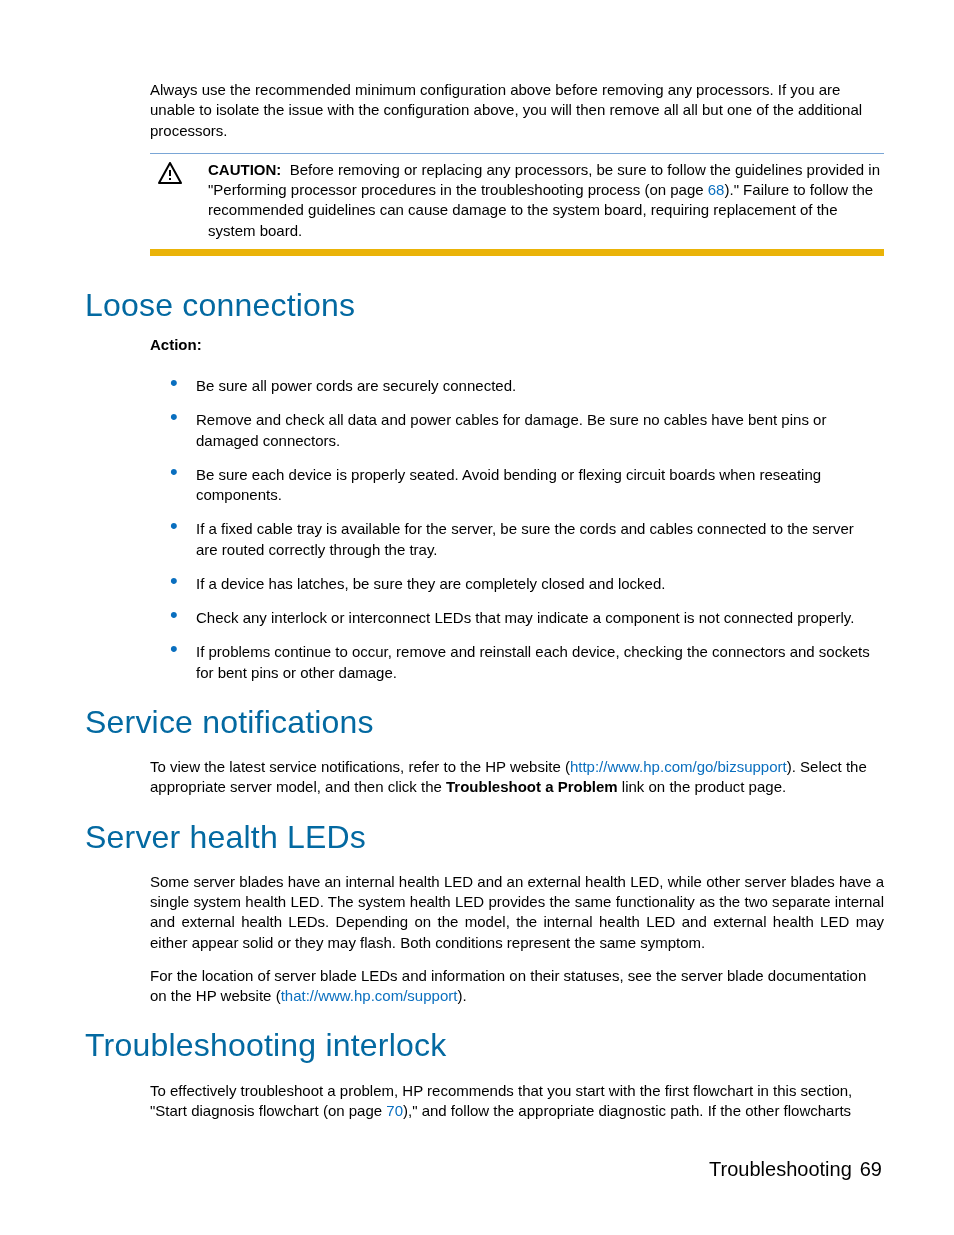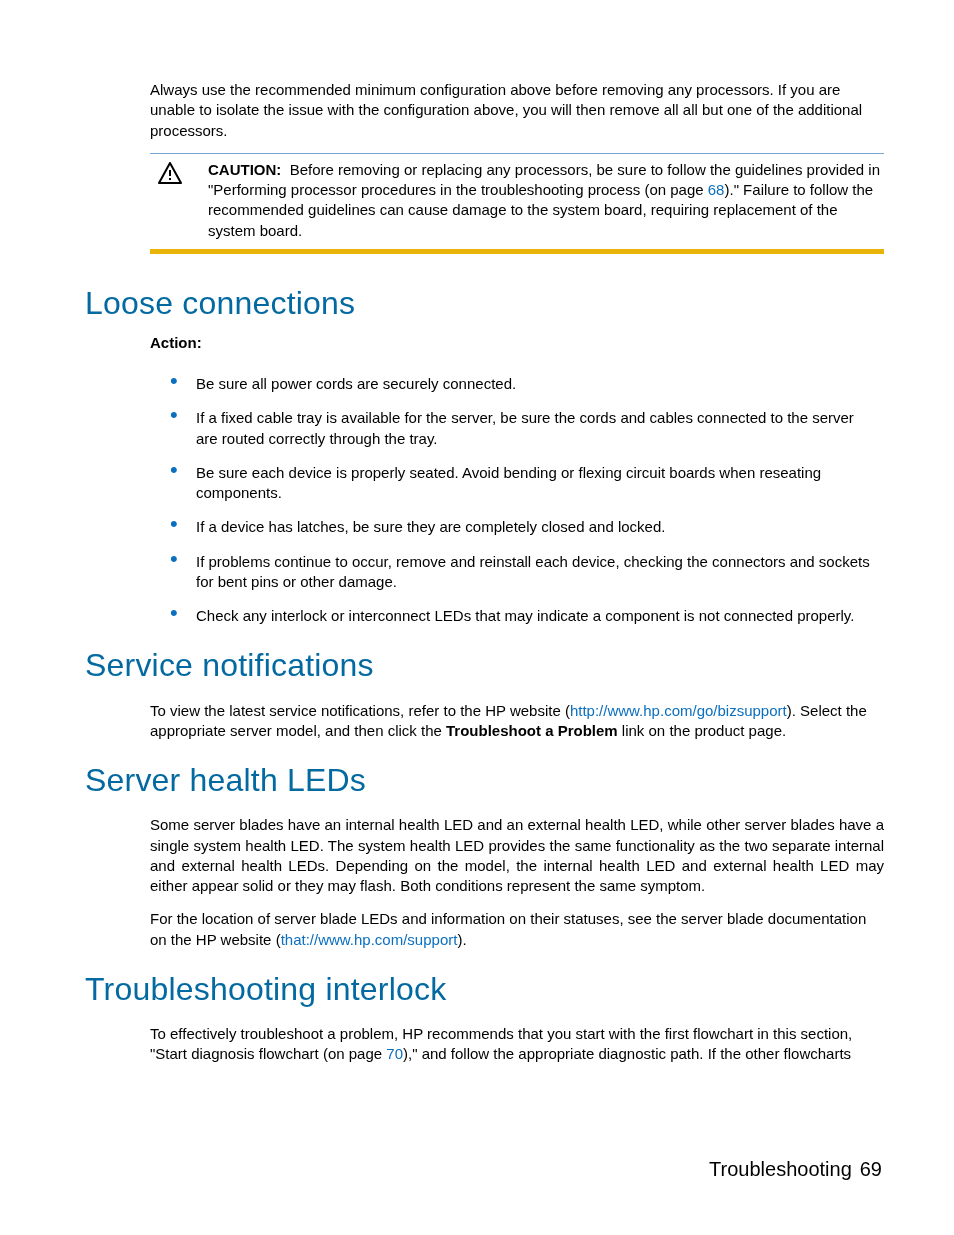--- a/index.html
+++ b/index.html
@@ -19,21 +19,21 @@
     box-sizing: border-box;
     padding: 80px 70px 0 85px;
   }
   .intro {
     margin-left: 65px;
     margin-bottom: 12px;
   }
   .caution-box {
     margin-left: 65px;
     border-top: 1px solid #7aa6d6;
-    border-bottom: 5px solid #eab308;
+    border-bottom: 7px solid #eab308;
     padding: 6px 0 8px 0;
     display: flex;
     align-items: flex-start;
     gap: 18px;
     margin-bottom: 28px;
   }
   .caution-icon {
     width: 40px;
     flex: 0 0 40px;
     display: flex;
@@ -102,25 +102,26 @@
     <div class="caution-text">
       <span class="label">CAUTION:</span>&nbsp;&nbsp;<span>Before removing or replacing any processors, be sure to follow the guidelines provided in "Performing processor procedures in the troubleshooting process (on page </span><span class="link">68</span><span>)." Failure to follow the recommended guidelines can cause damage to the system board, requiring replacement of the system board.</span>
     </div>
   </div>
 
   <h2 class="section">Loose connections</h2>
   <div class="body-block">
     <div class="action-label"><span>Action</span>:</div>
     <ul class="bullets">
       <li>Be sure all power cords are securely connected.</li>
+      <li>Remove and check all data and power cables for damage. Be sure no cables have bent pins or damaged connectors.</li>
+      <li>Be sure each device is properly seated. Avoid bending or flexing circuit boards when reseating components.</li>
       <li>If a fixed cable tray is available for the server, be sure the cords and cables connected to the server are routed correctly through the tray.</li>
-      <li>Be sure each device is properly seated. Avoid bending or flexing circuit boards when reseating components.</li>
       <li>If a device has latches, be sure they are completely closed and locked.</li>
+      <li>Check any interlock or interconnect LEDs that may indicate a component is not connected properly.</li>
       <li>If problems continue to occur, remove and reinstall each device, checking the connectors and sockets for bent pins or other damage.</li>
-      <li>Check any interlock or interconnect LEDs that may indicate a component is not connected properly.</li>
     </ul>
   </div>
 
   <h2 class="section">Service notifications</h2>
   <div class="body-block">
     <div class="para">
       <span>To view the latest service notifications, refer to the HP website (</span><span class="link">http://www.hp.com/go/bizsupport</span><span>). Select the appropriate server model, and then click the </span><span class="bold">Troubleshoot a Problem</span><span> link on the product page.</span>
     </div>
   </div>
 

